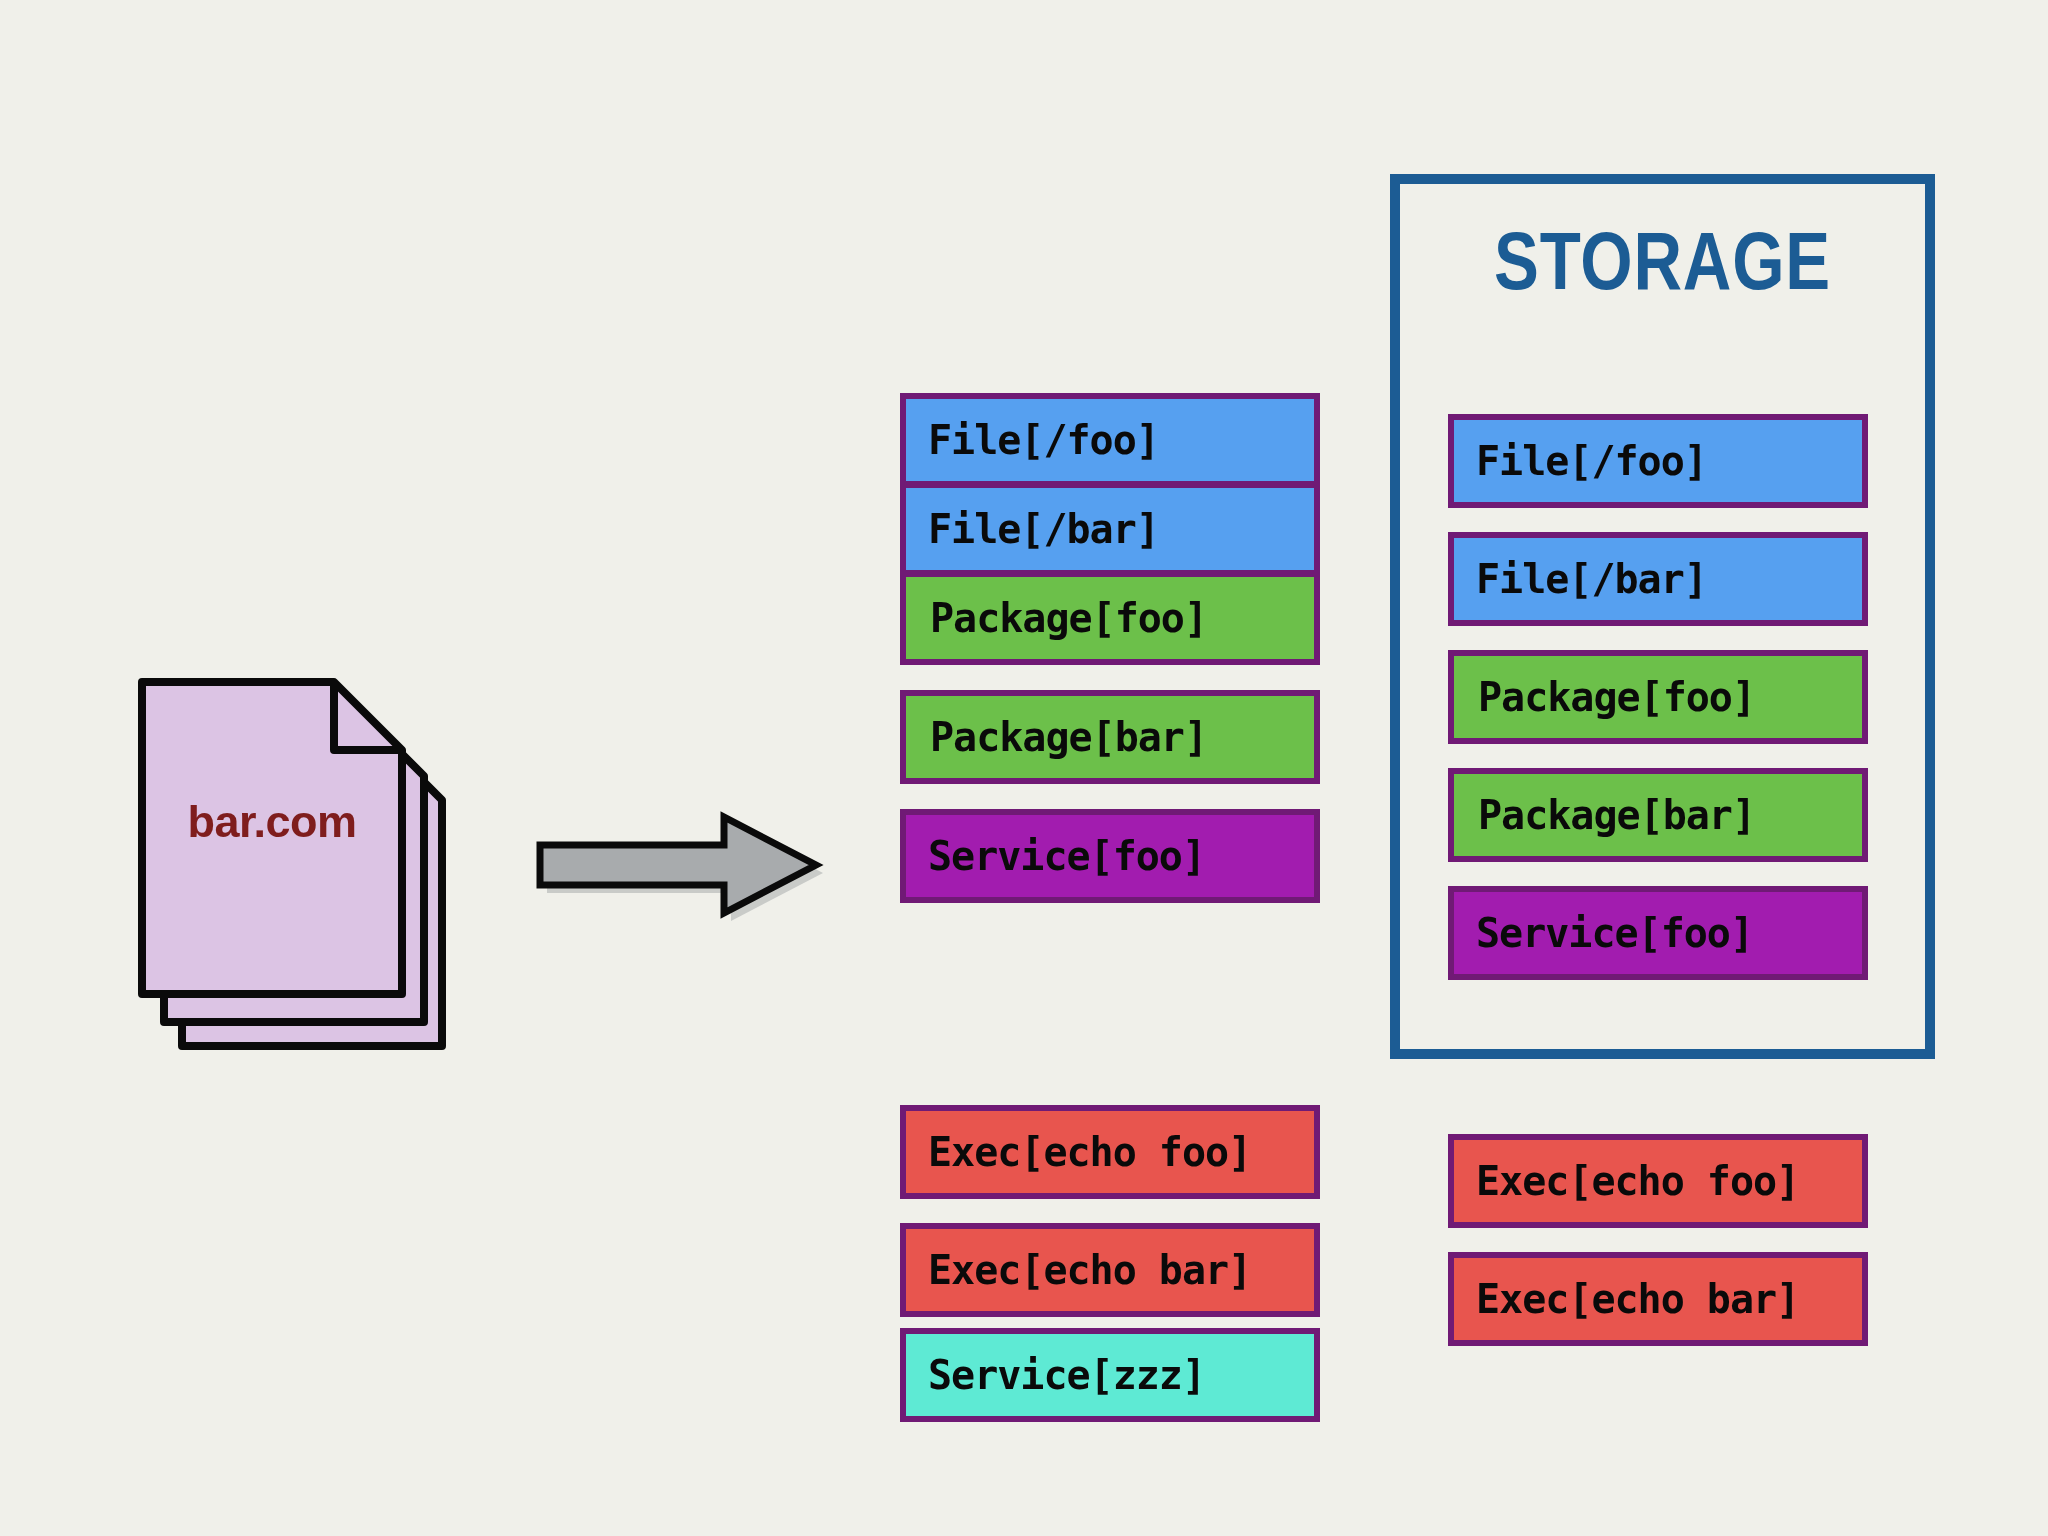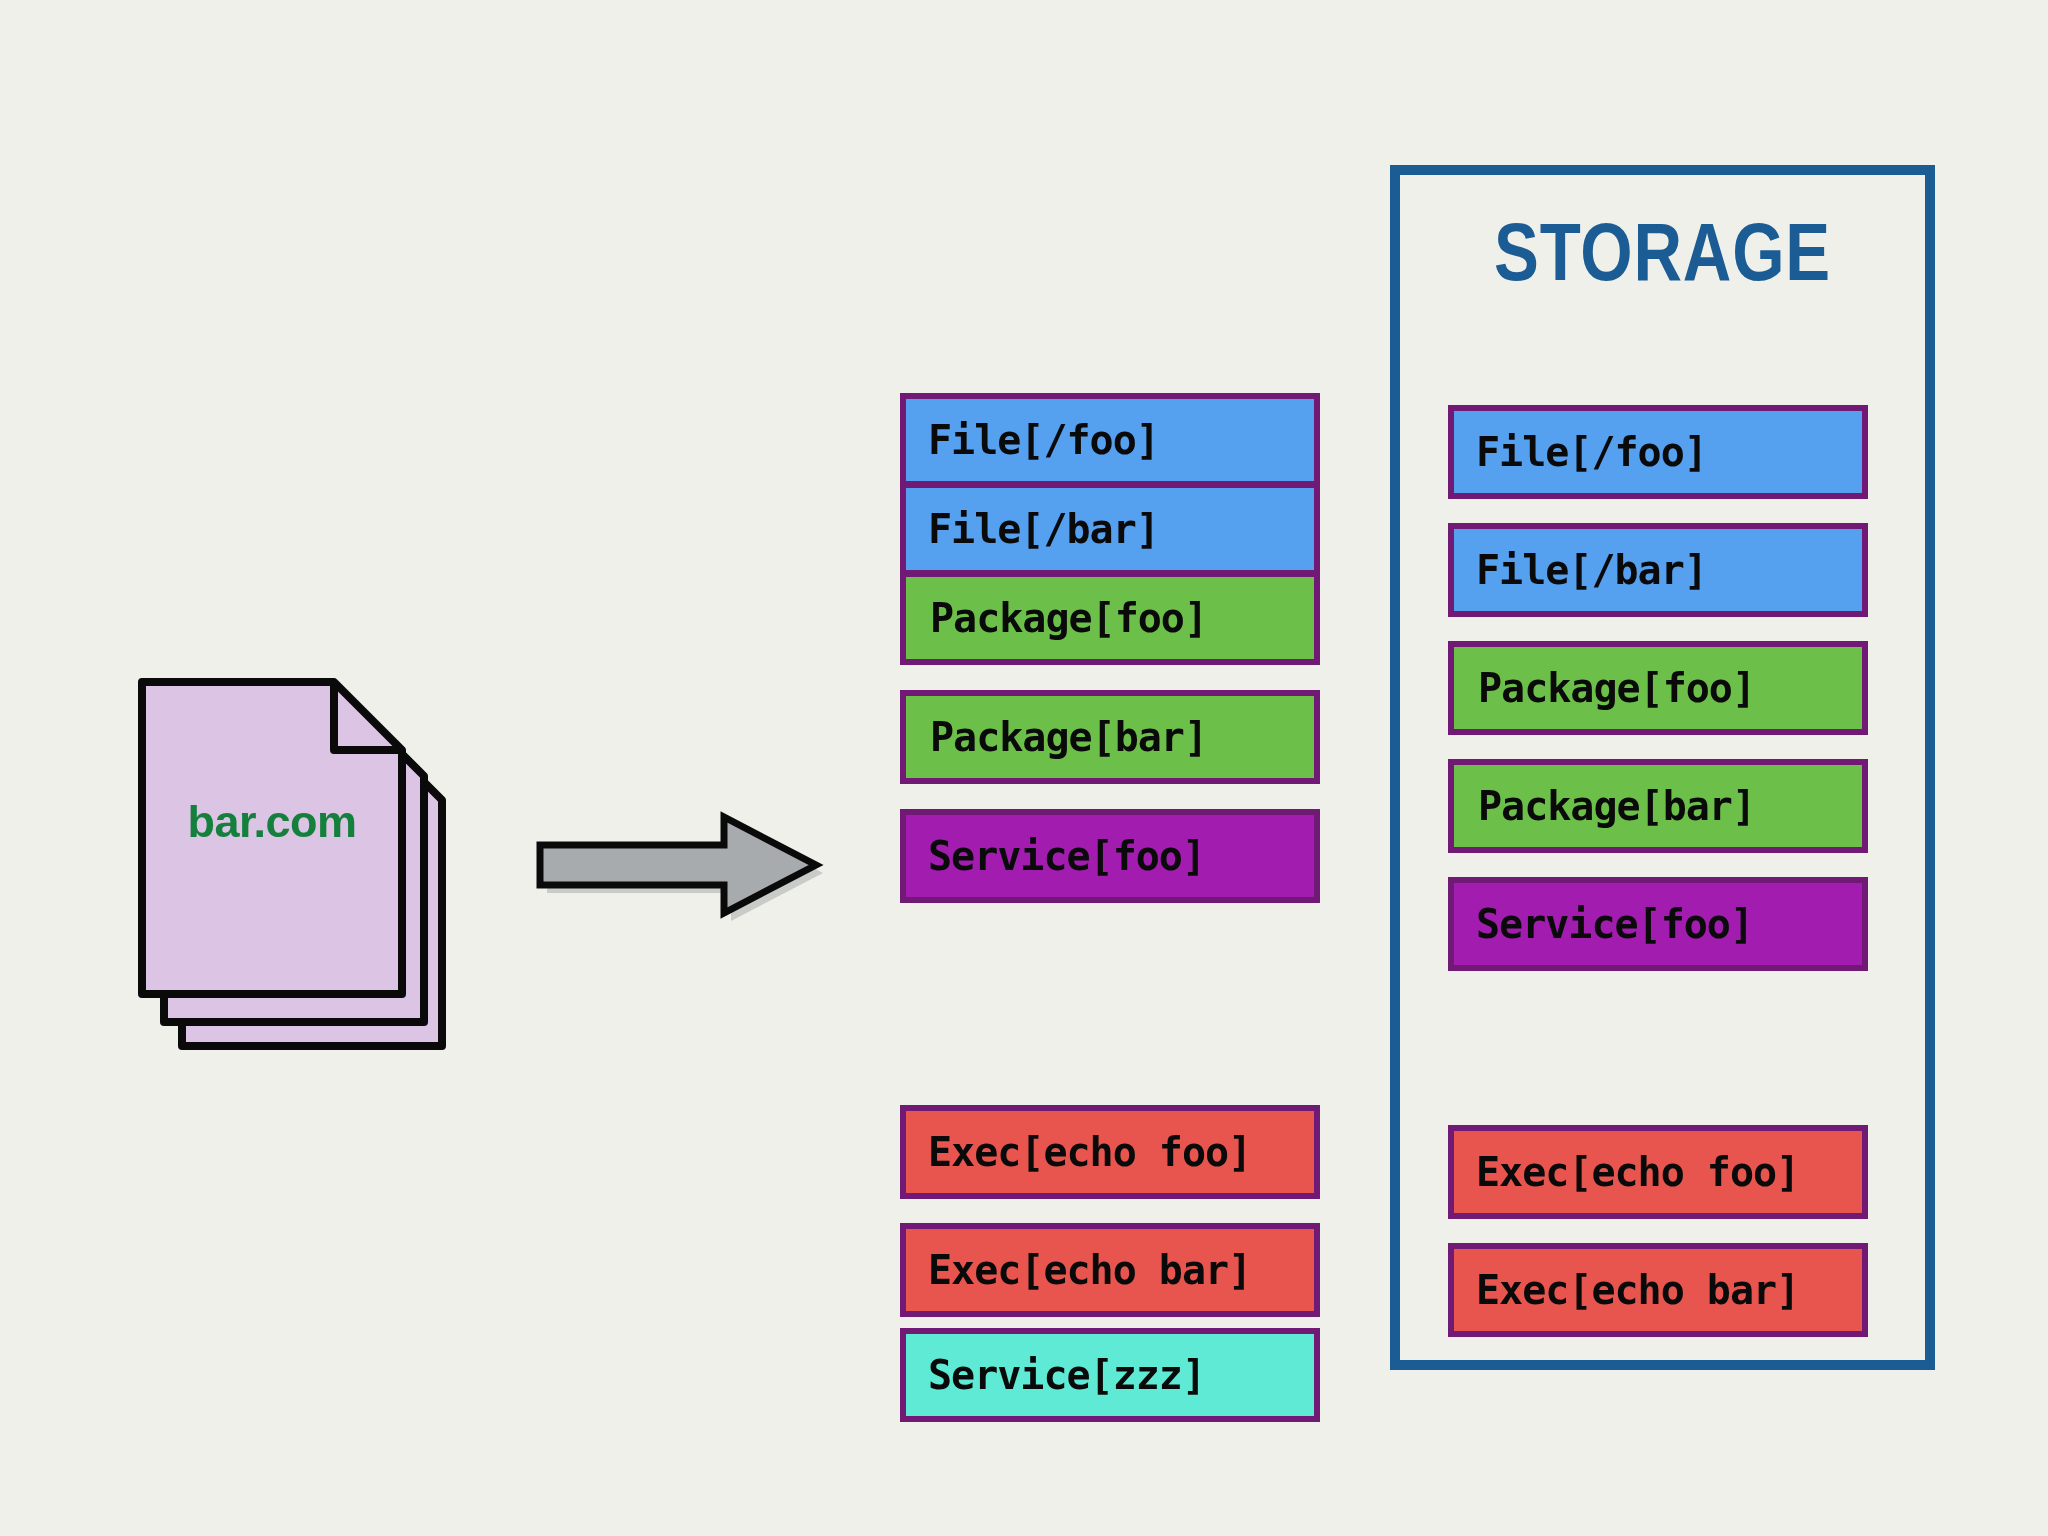--- a/index.html
+++ b/index.html
@@ -34,21 +34,21 @@
   #doc-page-mid   { left: 22px; top: 28px; }
   #doc-page-front { left: 0px;  top: 0px;  }
   #doc-label {
     position: absolute;
     left: 0px;
     top: 118px;
     width: 268px;
     text-align: center;
     font-size: 45px;
     font-weight: bold;
-    color: #15803d;
+    color: #7f1d1d;
     letter-spacing: -0.5px;
     font-family: "Liberation Sans", sans-serif;
   }
 
   
   #flow-arrow {
     position: absolute;
     left: 528px;
     top: 805px;
     width: 300px;
@@ -83,23 +83,23 @@
     left: 900px;
     top: 0;
     width: 420px;
     height: 1536px;
   }
   #catalog-column .chip { left: 0; width: 420px; height: 94px; }
 
   #storage-panel {
     position: absolute;
     left: 1390px;
-    top: 165px;
+    top: 174px;
     width: 545px;
-    height: 1205px;
+    height: 885px;
     box-sizing: border-box;
     border: 10px solid #1c5c94;
     background: #f0f0ea;
   }
   #storage-title {
     position: absolute;
     left: 0;
     top: 30px;
     width: 100%;
     text-align: center;

